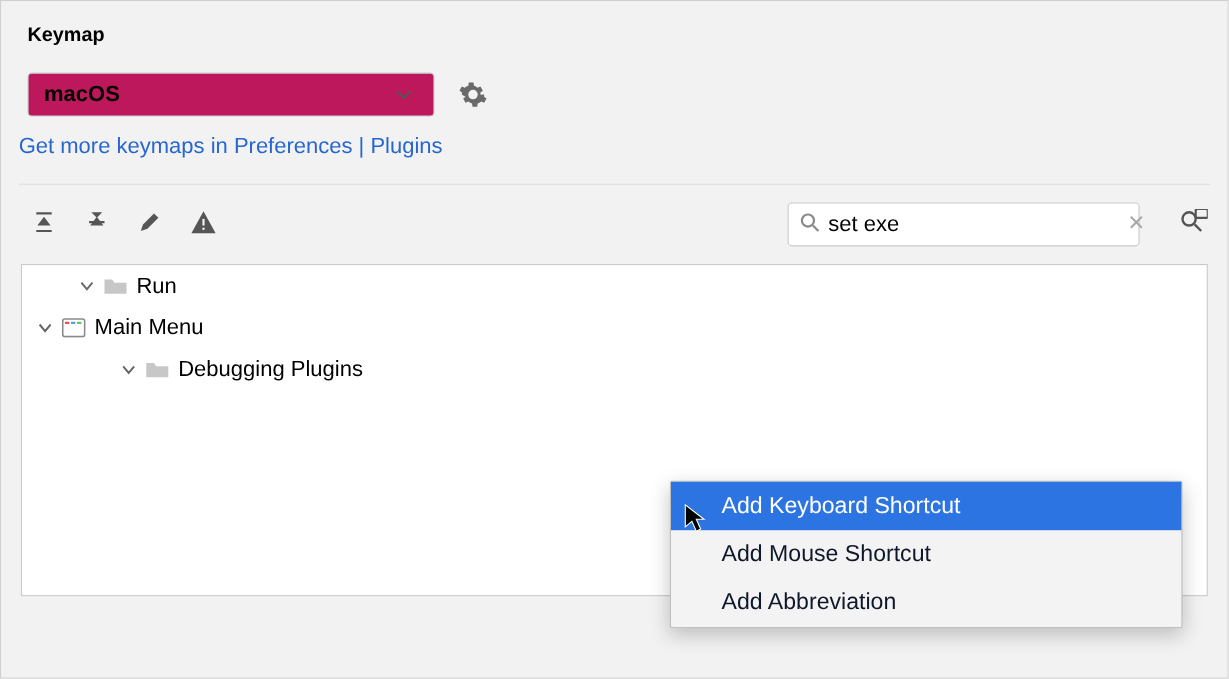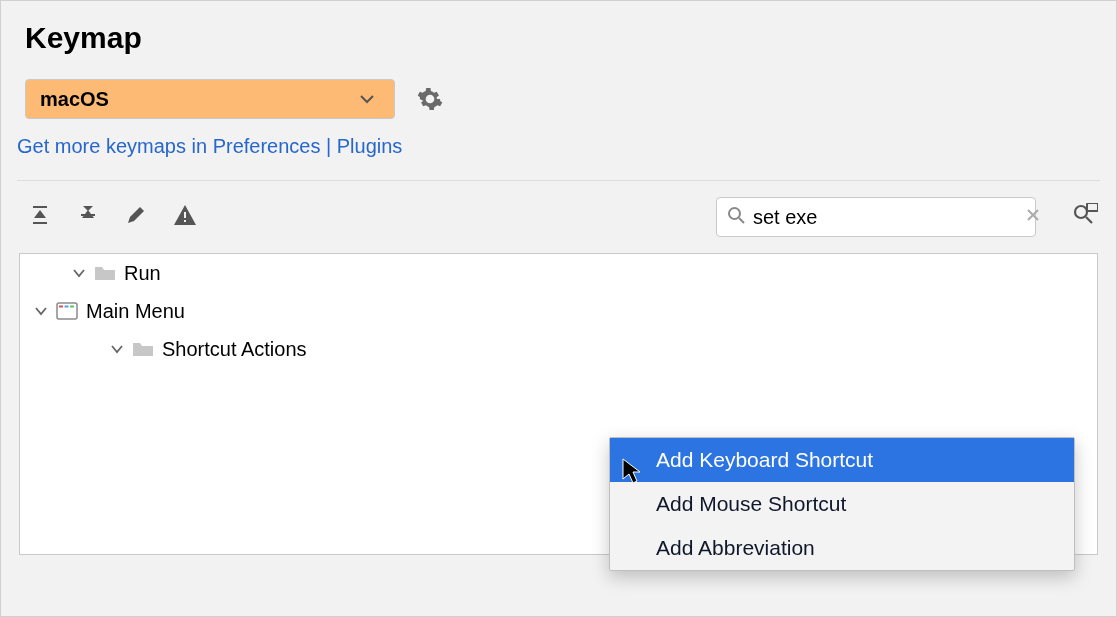--- a/index.html
+++ b/index.html
@@ -13,37 +13,37 @@
   }
   .panel {
     border: 1px solid #d0d0d0;
     width: 1117px;
     height: 617px;
     background: #f2f2f2;
     position: relative;
   }
   .title {
     font-weight: 700;
-    font-size: 30px;
+    font-size: 18px;
     padding: 20px 0 0 24px;
     color: #000;
   }
   .row-top {
     display: flex;
     align-items: center;
     padding: 24px 0 0 24px;
     gap: 22px;
   }
   .select {
     display: flex;
     align-items: center;
     justify-content: space-between;
     width: 370px;
     height: 40px;
-    background: #fdba74;
+    background: #be185d;
     border: 1px solid #c9c9c9;
     border-radius: 4px;
     padding: 0 20px 0 14px;
     font-size: 20px;
     font-weight: 600;
     color: #000;
   }
   .gear-icon svg, .select svg { display:block; }
   .link-row {
     padding: 16px 0 0 16px;
@@ -273,21 +273,21 @@
       <span class="chev">
         <svg width="12" height="10" viewBox="0 0 12 10">
             <path d="M1 2 L6 8 L11 2" fill="none" stroke="#666" stroke-width="1.8"></path>
           </svg>
       </span>
       <span class="folder-icon">
         <svg width="22" height="18" viewBox="0 0 22 18">
             <path d="M1 3 h7 l2 3 h11 v10 h-20 z" fill="#c7c7c7"></path>
           </svg>
       </span>
-      <span>Shortcut Actions</span>
+      <span>Debugging Plugins</span>
     </div>
 
   </div>
 
   <div class="context-menu">
     <div class="context-item highlight">Add Keyboard Shortcut</div>
     <div class="context-item">Add Mouse Shortcut</div>
     <div class="context-item">Add Abbreviation</div>
   </div>
 

